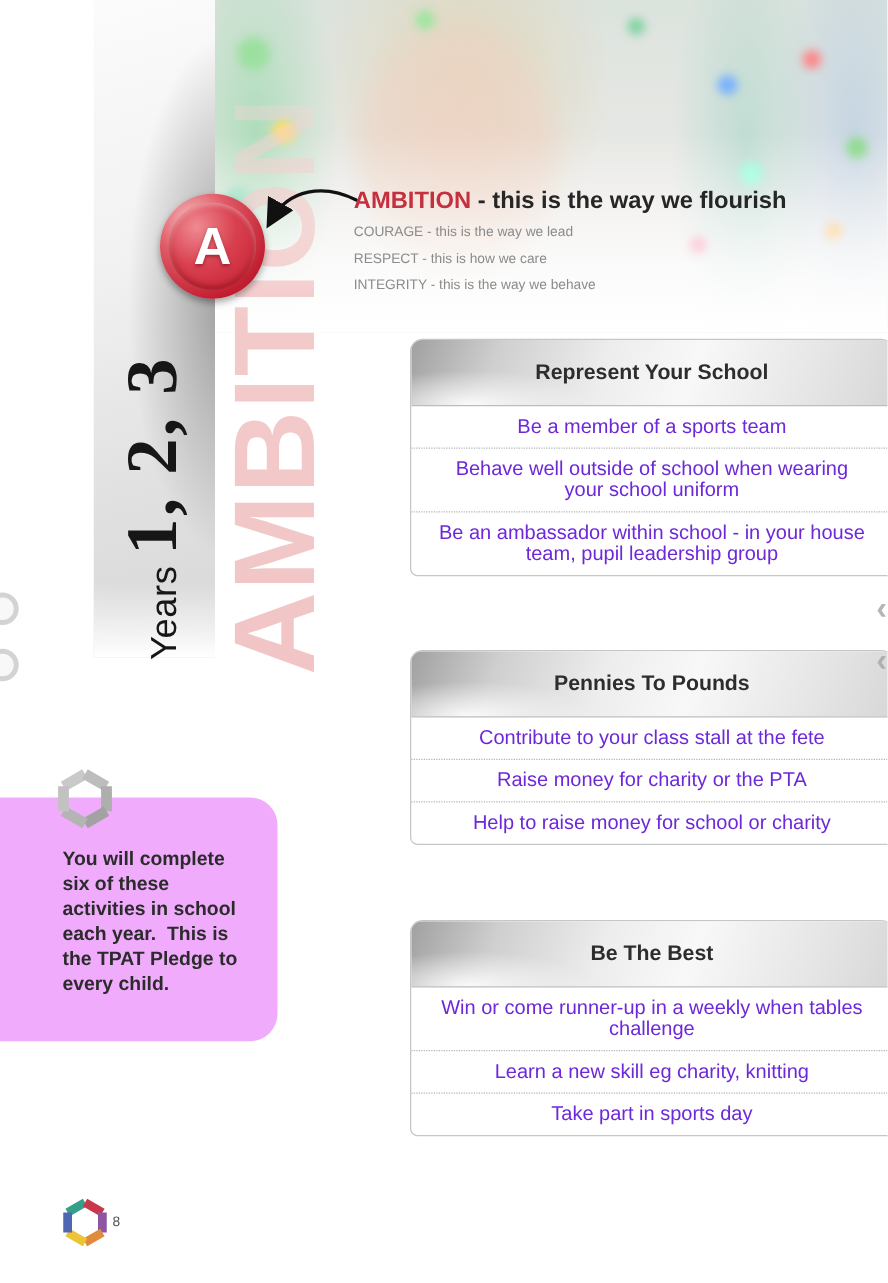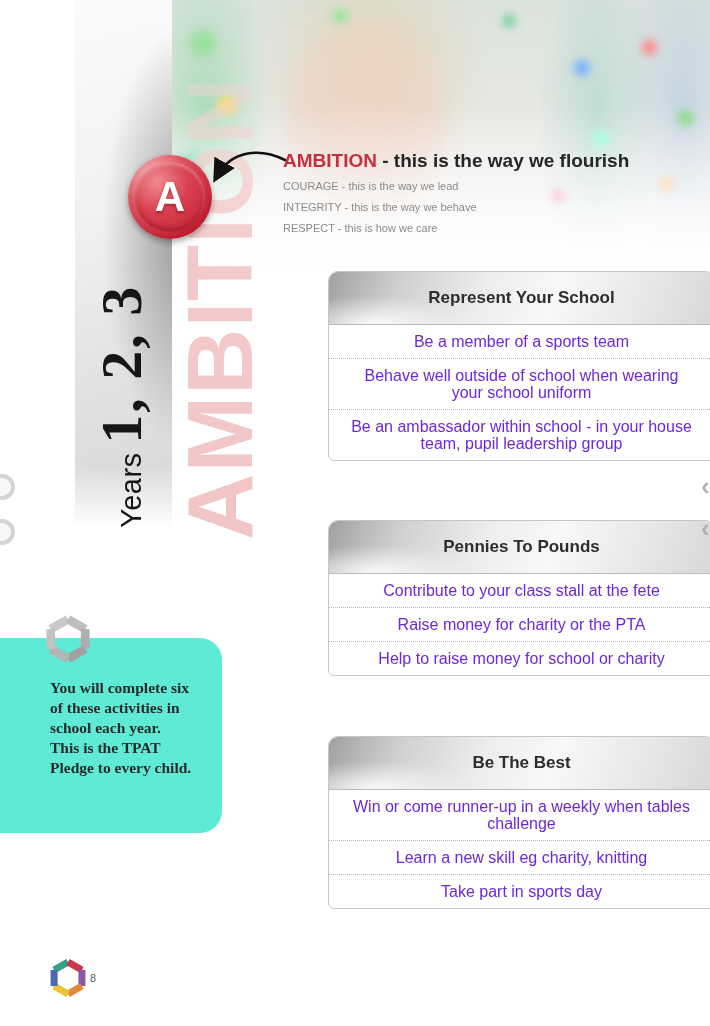--- a/index.html
+++ b/index.html
@@ -80,23 +80,22 @@
     border-bottom:1px solid #bdbdbd;
     font-size:17px;font-weight:bold;color:#2d2d2d;
   }
   .card-row{
     padding:8px 18px;text-align:center;font-size:16px;line-height:17px;color:#6d28d9;
   }
   .card-row + .card-row{border-top:1px dotted #b5b5b5;}
   
   .pledge-box{
     position:absolute;left:0;top:638px;width:222px;height:195px;
-    background:#5eead4;border-radius:0 22px 22px 0;box-sizing:border-box;
+    background:#f0abfc;border-radius:0 22px 22px 0;box-sizing:border-box;
     padding:40px 26px 0 50px;
-    font-family:Liberation Serif, serif;
   }
   .pledge-text{font-size:15.5px;font-weight:bold;color:#2b2b2b;line-height:20px;white-space:pre-wrap;}
   .pledge-logo{position:absolute;left:42px;top:610px;}
   
   .footer-logo{position:absolute;left:47px;top:957px;}
   .page-number{position:absolute;left:90px;top:972px;font-size:11px;color:#565656;}
   
   .nav-circle{
     position:absolute;left:-11px;width:18px;height:18px;border-radius:50%;
     background:#f7f7f7;border:4px solid #c9c9c9;box-sizing:content-box;opacity:.8;
@@ -144,22 +143,22 @@
     <marker id="ah" markerWidth="9" markerHeight="9" refX="6" refY="4.5" orient="auto">
       <path d="M0,0 L9,4.5 L0,9 z" fill="#111"></path>
     </marker>
   </defs>
   <path d="M80,14 C54,1 26,5 12,30" fill="none" stroke="#111" stroke-width="2.6" stroke-linecap="round" marker-end="url(#ah)"></path>
 </svg>
 
 <div class="values">
   <p class="line1"><span class="red">AMBITION</span><span> - this is the way we flourish</span></p>
   <p class="gray-line">COURAGE - this is the way we lead</p>
+  <p class="gray-line">RESPECT - this is how we care</p>
   <p class="gray-line">INTEGRITY - this is the way we behave</p>
-  <p class="gray-line">RESPECT - this is how we care</p>
 </div>
 
 <div class="card" style="top:271px;">
   <div class="card-header">Represent Your School</div>
   <div class="card-row">Be a member of a sports team</div>
   <div class="card-row">Behave well outside of school when wearing your school uniform</div>
   <div class="card-row">Be an ambassador within school - in your house team, pupil leadership group</div>
 </div>
 
 <div class="card" style="top:520px;">

